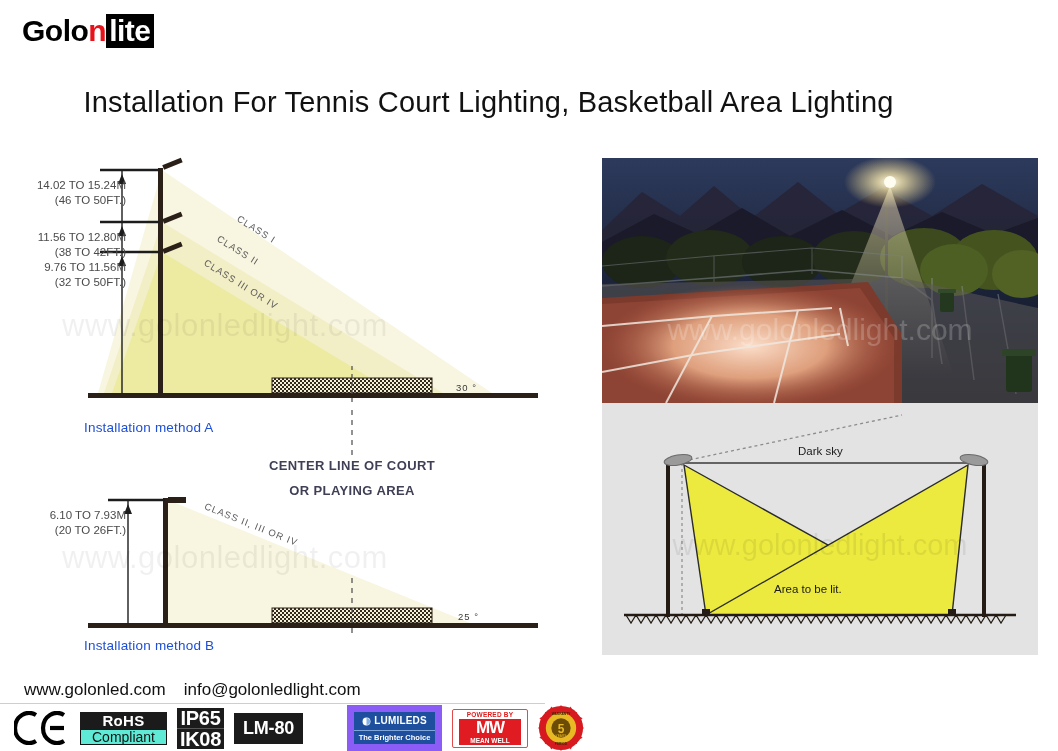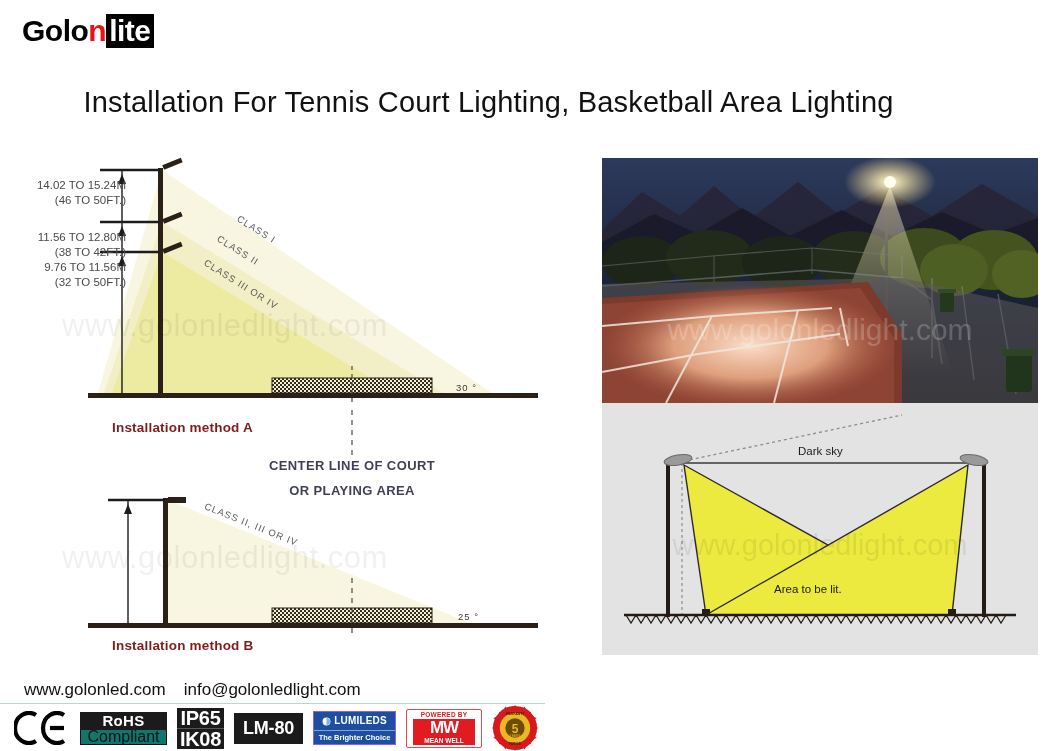--- a/index.html
+++ b/index.html
@@ -26,21 +26,21 @@
 
   
   #left-panel{left:0;top:148px;width:600px;height:520px;}
 
   .dimlabel{
     font-size:11.5px;color:#4a4a4a;text-align:right;line-height:15px;
     white-space:nowrap;
     margin-top:20px;
   }
   .methodlabel{
-    font-size:13.5px;color:#7f1d1d;font-weight:bold;letter-spacing:0.2px;margin-left:28px;
+    font-size:13.5px;color:#1d4ed8;font-weight:normal;letter-spacing:0.2px;
   }
   .centerlabel{
     font-size:13px;color:#3f3f56;font-weight:bold;letter-spacing:0.4px;
     text-align:center;white-space:nowrap;
   }
   .classlabel{
     font-size:9.5px;color:#5a5a5a;letter-spacing:1px;white-space:nowrap;
     transform-origin:left center;
   }
   .anglelabel{font-size:9.5px;color:#3a3a3a;letter-spacing:1px;}
@@ -59,24 +59,24 @@
   #footer-contact{left:24px;top:680px;font-size:17px;color:#111;}
   #footer-contact .sp{display:inline-block;width:18px;}
   #footer-rule{left:0;top:703px;width:545px;height:1px;background:#bdd8c8;}
 
   #badges{left:14px;top:708px;height:40px;display:flex;align-items:center;gap:10px;}
   .badge{display:flex;align-items:center;height:38px;}
 
   .ce{font-size:30px;color:#000;font-family:"Liberation Serif",serif;letter-spacing:2px;font-weight:normal;}
   .rohs{width:87px;}
   .rohs .r1{background:#1b1b1b;color:#fff;font-size:15px;font-weight:bold;text-align:center;line-height:18px;letter-spacing:0.3px;}
-  .rohs .r2{background:#0f766e;color:#111;font-size:16px;text-align:center;line-height:14px;border:1px solid #111;border-top:none;}
+  .rohs .r2{background:#5eead4;color:#111;font-size:14px;text-align:center;line-height:14px;border:1px solid #111;border-top:none;}
   .ipbox{background:#1b1b1b;color:#fff;width:47px;text-align:center;font-size:20px;font-weight:bold;line-height:16px;padding:2px 0;letter-spacing:-0.3px;}
   .lm80{background:#1b1b1b;color:#fff;font-size:18px;font-weight:bold;padding:5px 9px;letter-spacing:-0.2px;}
-  .lumi{width:81px;border:1px solid #8b5cf6;}
+  .lumi{width:81px;border:7px solid #8b5cf6;margin-left:34px;}
   .lumi .l1{background:#1d4f9e;color:#fff;font-size:10px;font-weight:bold;text-align:center;line-height:18px;letter-spacing:0.2px;display:flex;align-items:center;justify-content:center;gap:3px;}
   .lumi .l2{background:#1d4f9e;color:#fff;font-size:7.5px;font-weight:bold;text-align:center;line-height:13px;border-top:1px solid #7fa6d8;}
   .mw{width:74px;border:1px solid #e24b4b;border-radius:2px;background:#fff;}
   .mw .m0{color:#e01c1c;font-size:6.5px;font-weight:bold;text-align:center;line-height:9px;letter-spacing:0.2px;}
   .mw .m1{background:#e11b22;color:#fff;font-size:17px;font-weight:bold;text-align:center;line-height:17px;margin:0 6px;letter-spacing:-1px;}
   .mw .m2{background:#e11b22;color:#fff;font-size:6.5px;font-weight:bold;text-align:center;line-height:9px;margin:0 6px 2px 6px;}
   .warr{width:46px;height:46px;position:relative;}
 </style>
 </head>
 <body>
@@ -180,20 +180,24 @@
 
     <line x1="128" y1="22" x2="128" y2="146" stroke="#1c1c1c" stroke-width="1.4"></line>
     <line x1="108" y1="22" x2="165" y2="22" stroke="#1c1c1c" stroke-width="2.6"></line>
     <polygon points="128,26 124,36 132,36" fill="#1c1c1c"></polygon>
 
     <rect x="272" y="130" width="160" height="15" fill="url(#checker2)" stroke="#2b2018" stroke-width="1"></rect>
 
     <line x1="352" y1="100" x2="352" y2="160" stroke="#4a4a4a" stroke-width="1.2" stroke-dasharray="5,5"></line>
   </svg>
 
+  <div class="abs dimlabel" style="left:8px;top:340px;width:118px;">
+    <div>6.10 TO 7.93M</div>
+    <div>(20 TO 26FT.)</div>
+  </div>
 
   <div class="abs classlabel" style="left:205px;top:352px;transform:rotate(22deg);">CLASS II, III OR IV</div>
 
   <div class="abs anglelabel" style="left:458px;top:463px;">25 °</div>
 
   <div class="abs watermark" style="left:62px;top:392px;">www.golonledlight.com</div>
 
   <div class="abs methodlabel" style="left:84px;top:490px;">Installation method B</div>
 </div>
 

